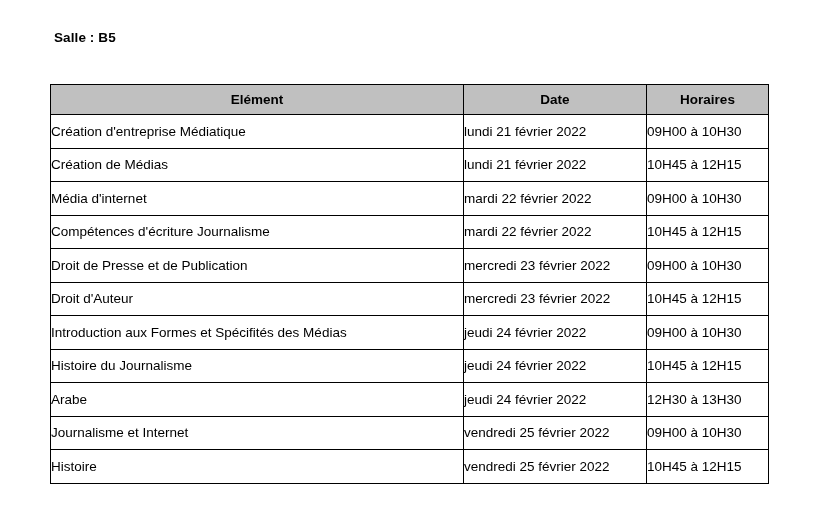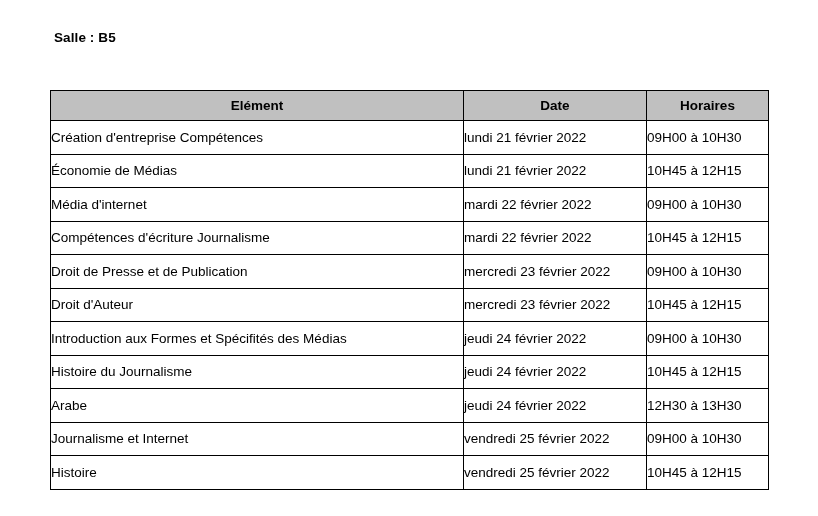--- a/index.html
+++ b/index.html
@@ -29,21 +29,20 @@
   }
   .room-value {
     font-weight: bold;
   }
 
   .schedule-wrap {
     position: absolute;
     left: 50px;
     top: 84px;
     width: 718px;
-    margin-top: 6px;
   }
 
   table.schedule {
     border-collapse: collapse;
     table-layout: fixed;
     width: 718px;
   }
 
   table.schedule th,
   table.schedule td {
@@ -101,26 +100,26 @@
     </colgroup>
     <thead>
       <tr>
         <th>Elément</th>
         <th>Date</th>
         <th>Horaires</th>
       </tr>
     </thead>
     <tbody>
       <tr>
-        <td class="col-element">Création d'entreprise Compétences</td>
+        <td class="col-element">Création d'entreprise Médiatique</td>
         <td class="col-date">lundi 21 février 2022</td>
         <td class="col-horaires">09H00 à 10H30</td>
       </tr>
       <tr>
-        <td class="col-element">Économie de Médias</td>
+        <td class="col-element">Création de Médias</td>
         <td class="col-date">lundi 21 février 2022</td>
         <td class="col-horaires">10H45 à 12H15</td>
       </tr>
       <tr>
         <td class="col-element">Média d'internet</td>
         <td class="col-date">mardi 22 février 2022</td>
         <td class="col-horaires">09H00 à 10H30</td>
       </tr>
       <tr>
         <td class="col-element">Compétences d'écriture Journalisme</td>

